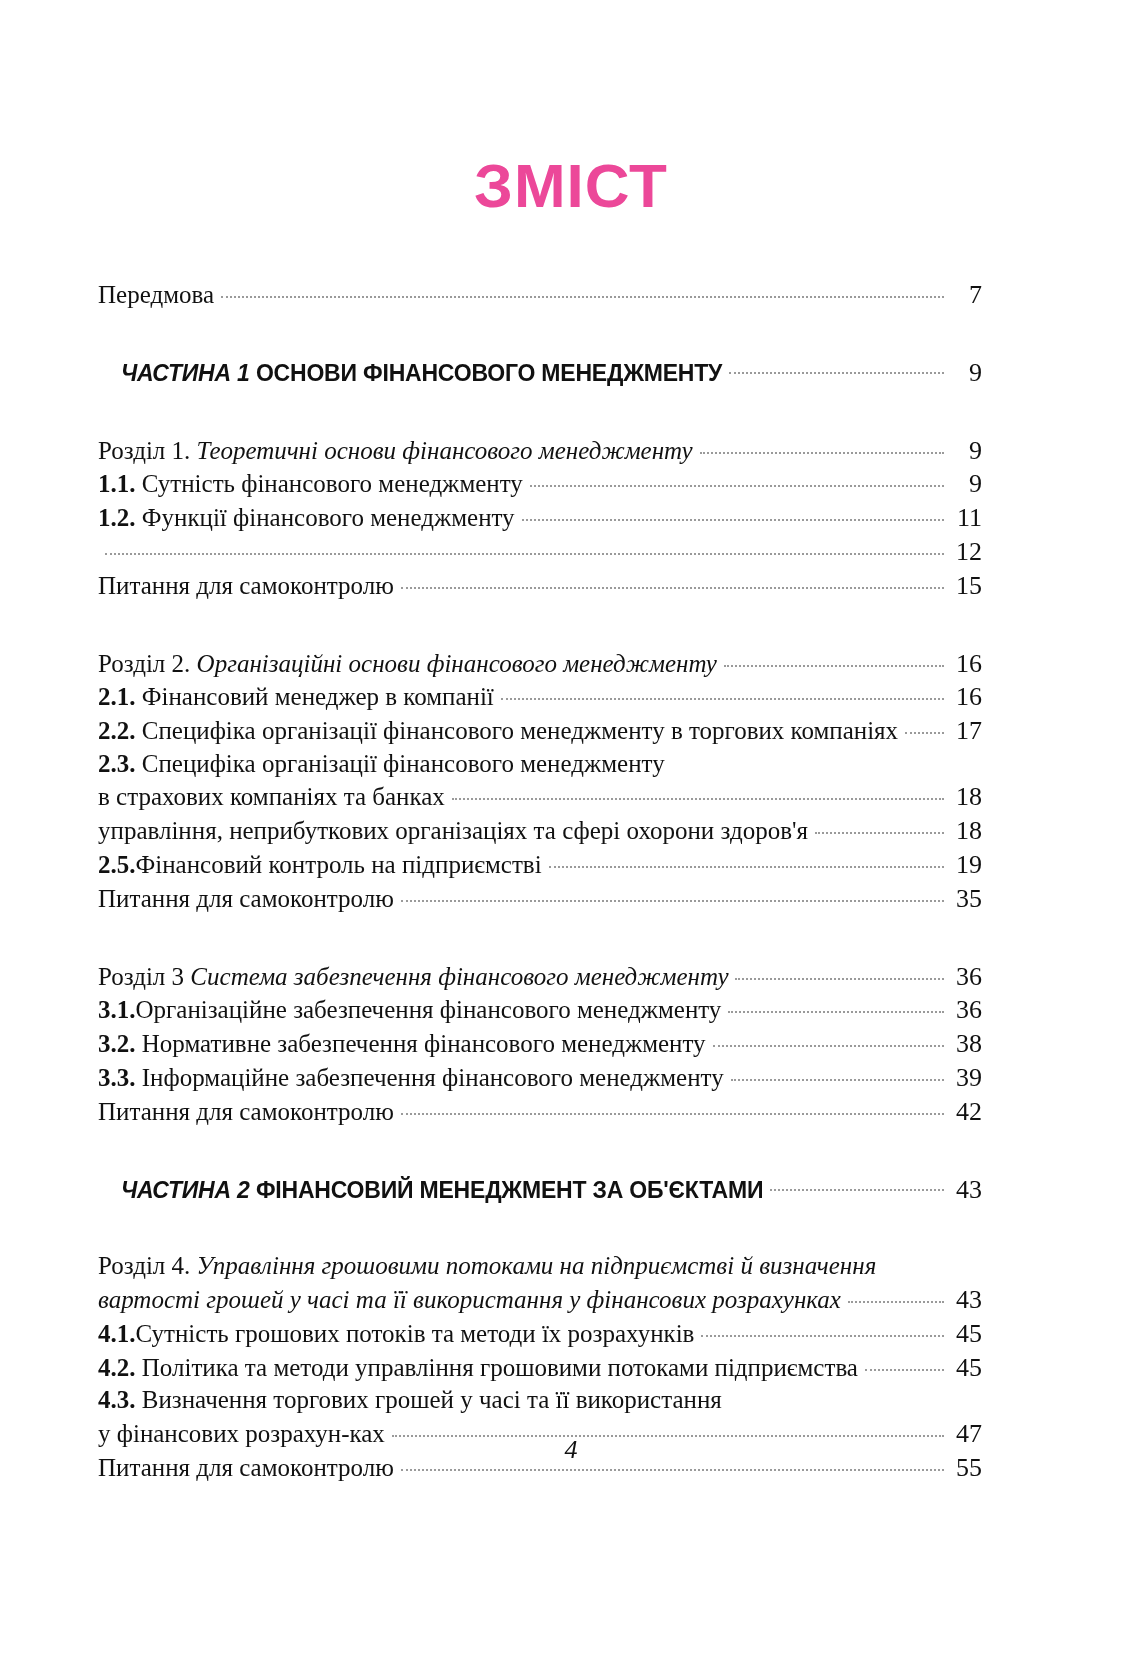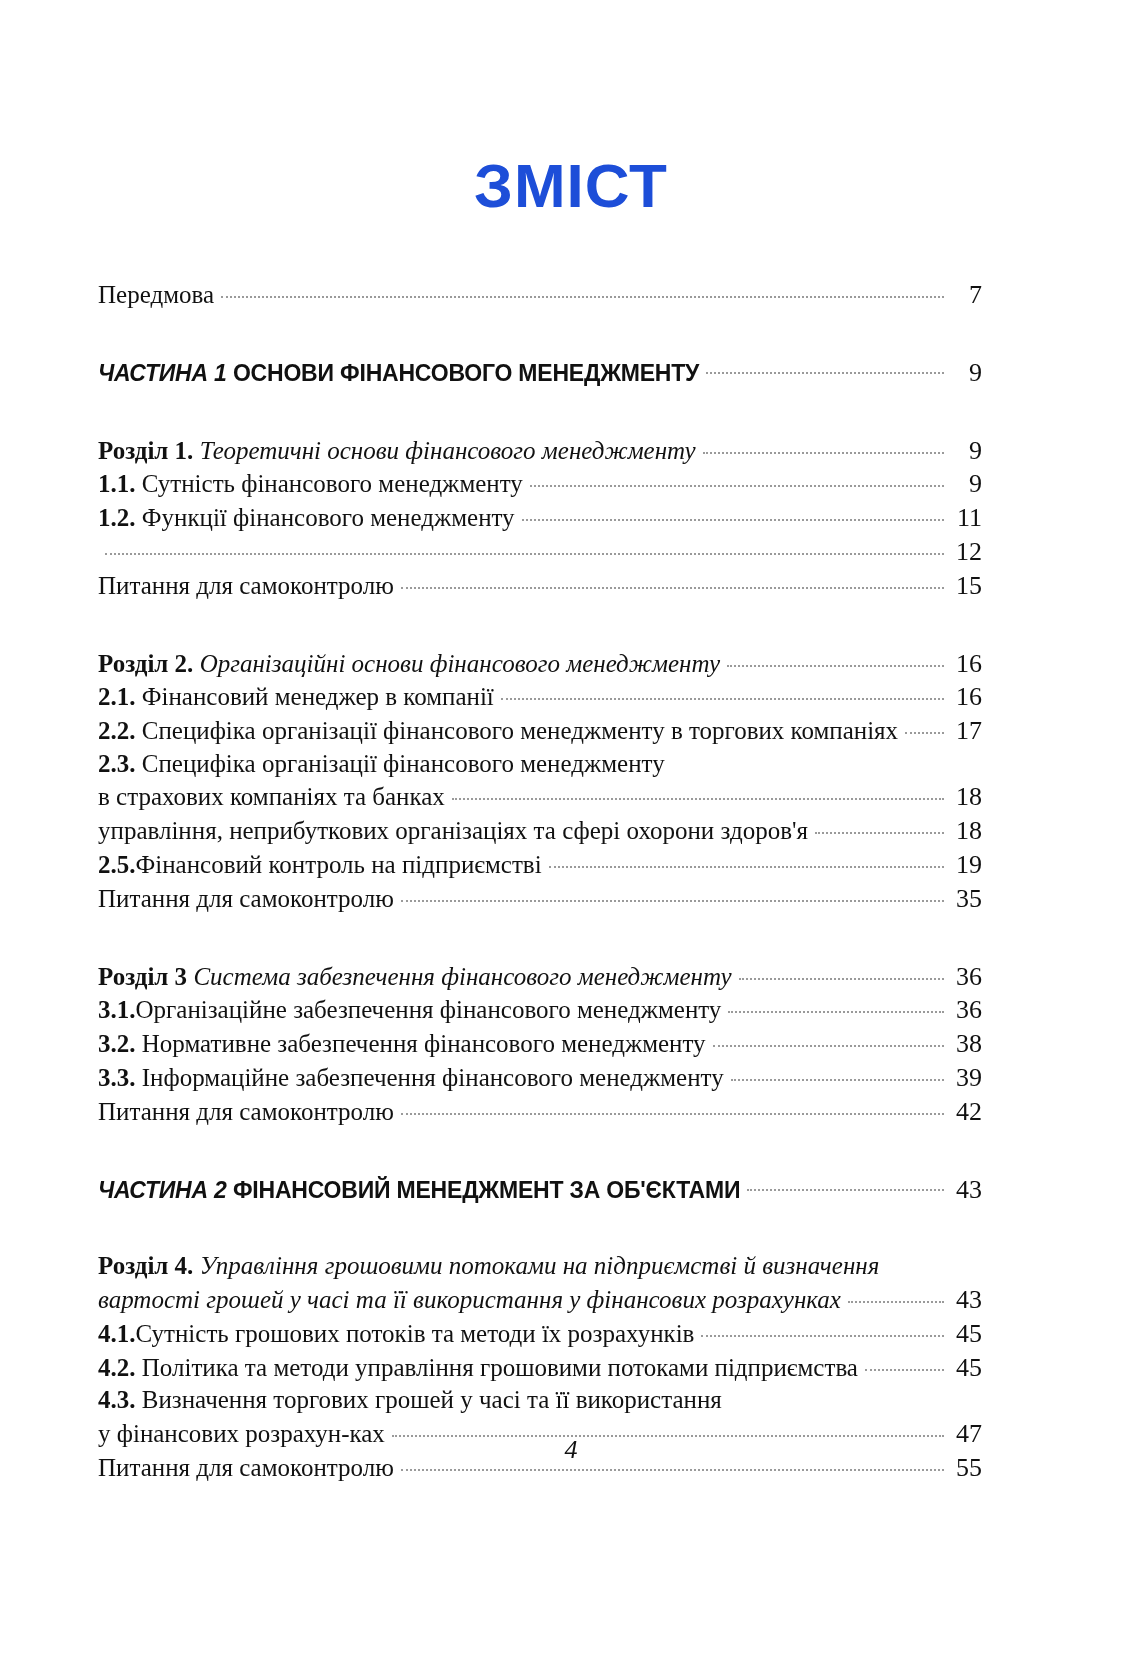--- a/index.html
+++ b/index.html
@@ -27,21 +27,21 @@
   .toc-title {
     position: absolute;
     top: 155px;
     left: 0;
     right: 0;
     text-align: center;
     font-family: "Liberation Sans", "DejaVu Sans", sans-serif;
     font-size: 62px;
     font-weight: 700;
     letter-spacing: 1px;
-    color: #1d4ed8;
+    color: #ec4899;
     line-height: 1;
   }
 
   
   .toc {
     position: absolute;
     top: 278px;
     left: 98px;
     width: 884px;
   }
@@ -90,32 +90,33 @@
     font-family: "Liberation Sans", "DejaVu Sans", sans-serif;
   }
   .type-part .label {
     font-weight: 700;
     font-size: 23px;
     letter-spacing: -0.2px;
   }
   .type-part .label .part-tag {
     font-style: italic;
     font-weight: 700;
+    margin-left: 23px;
   }
   .type-part .pageno {
     font-family: "Liberation Serif", "DejaVu Serif", serif;
     font-weight: 400;
     font-size: 26px;
   }
   .type-part .leader { top: -7px; }
 
   
   .type-chapter .label { font-size: 25px; }
   .type-chapter .label .chap-num {
-    font-weight: 700;
+    font-weight: 400;
   }
   .type-chapter .label .chap-title {
     font-style: italic;
   }
   .type-chapter .pageno { font-weight: 400; }
 
   
   .type-sub .label .sub-num {
     font-weight: 700;
   }

